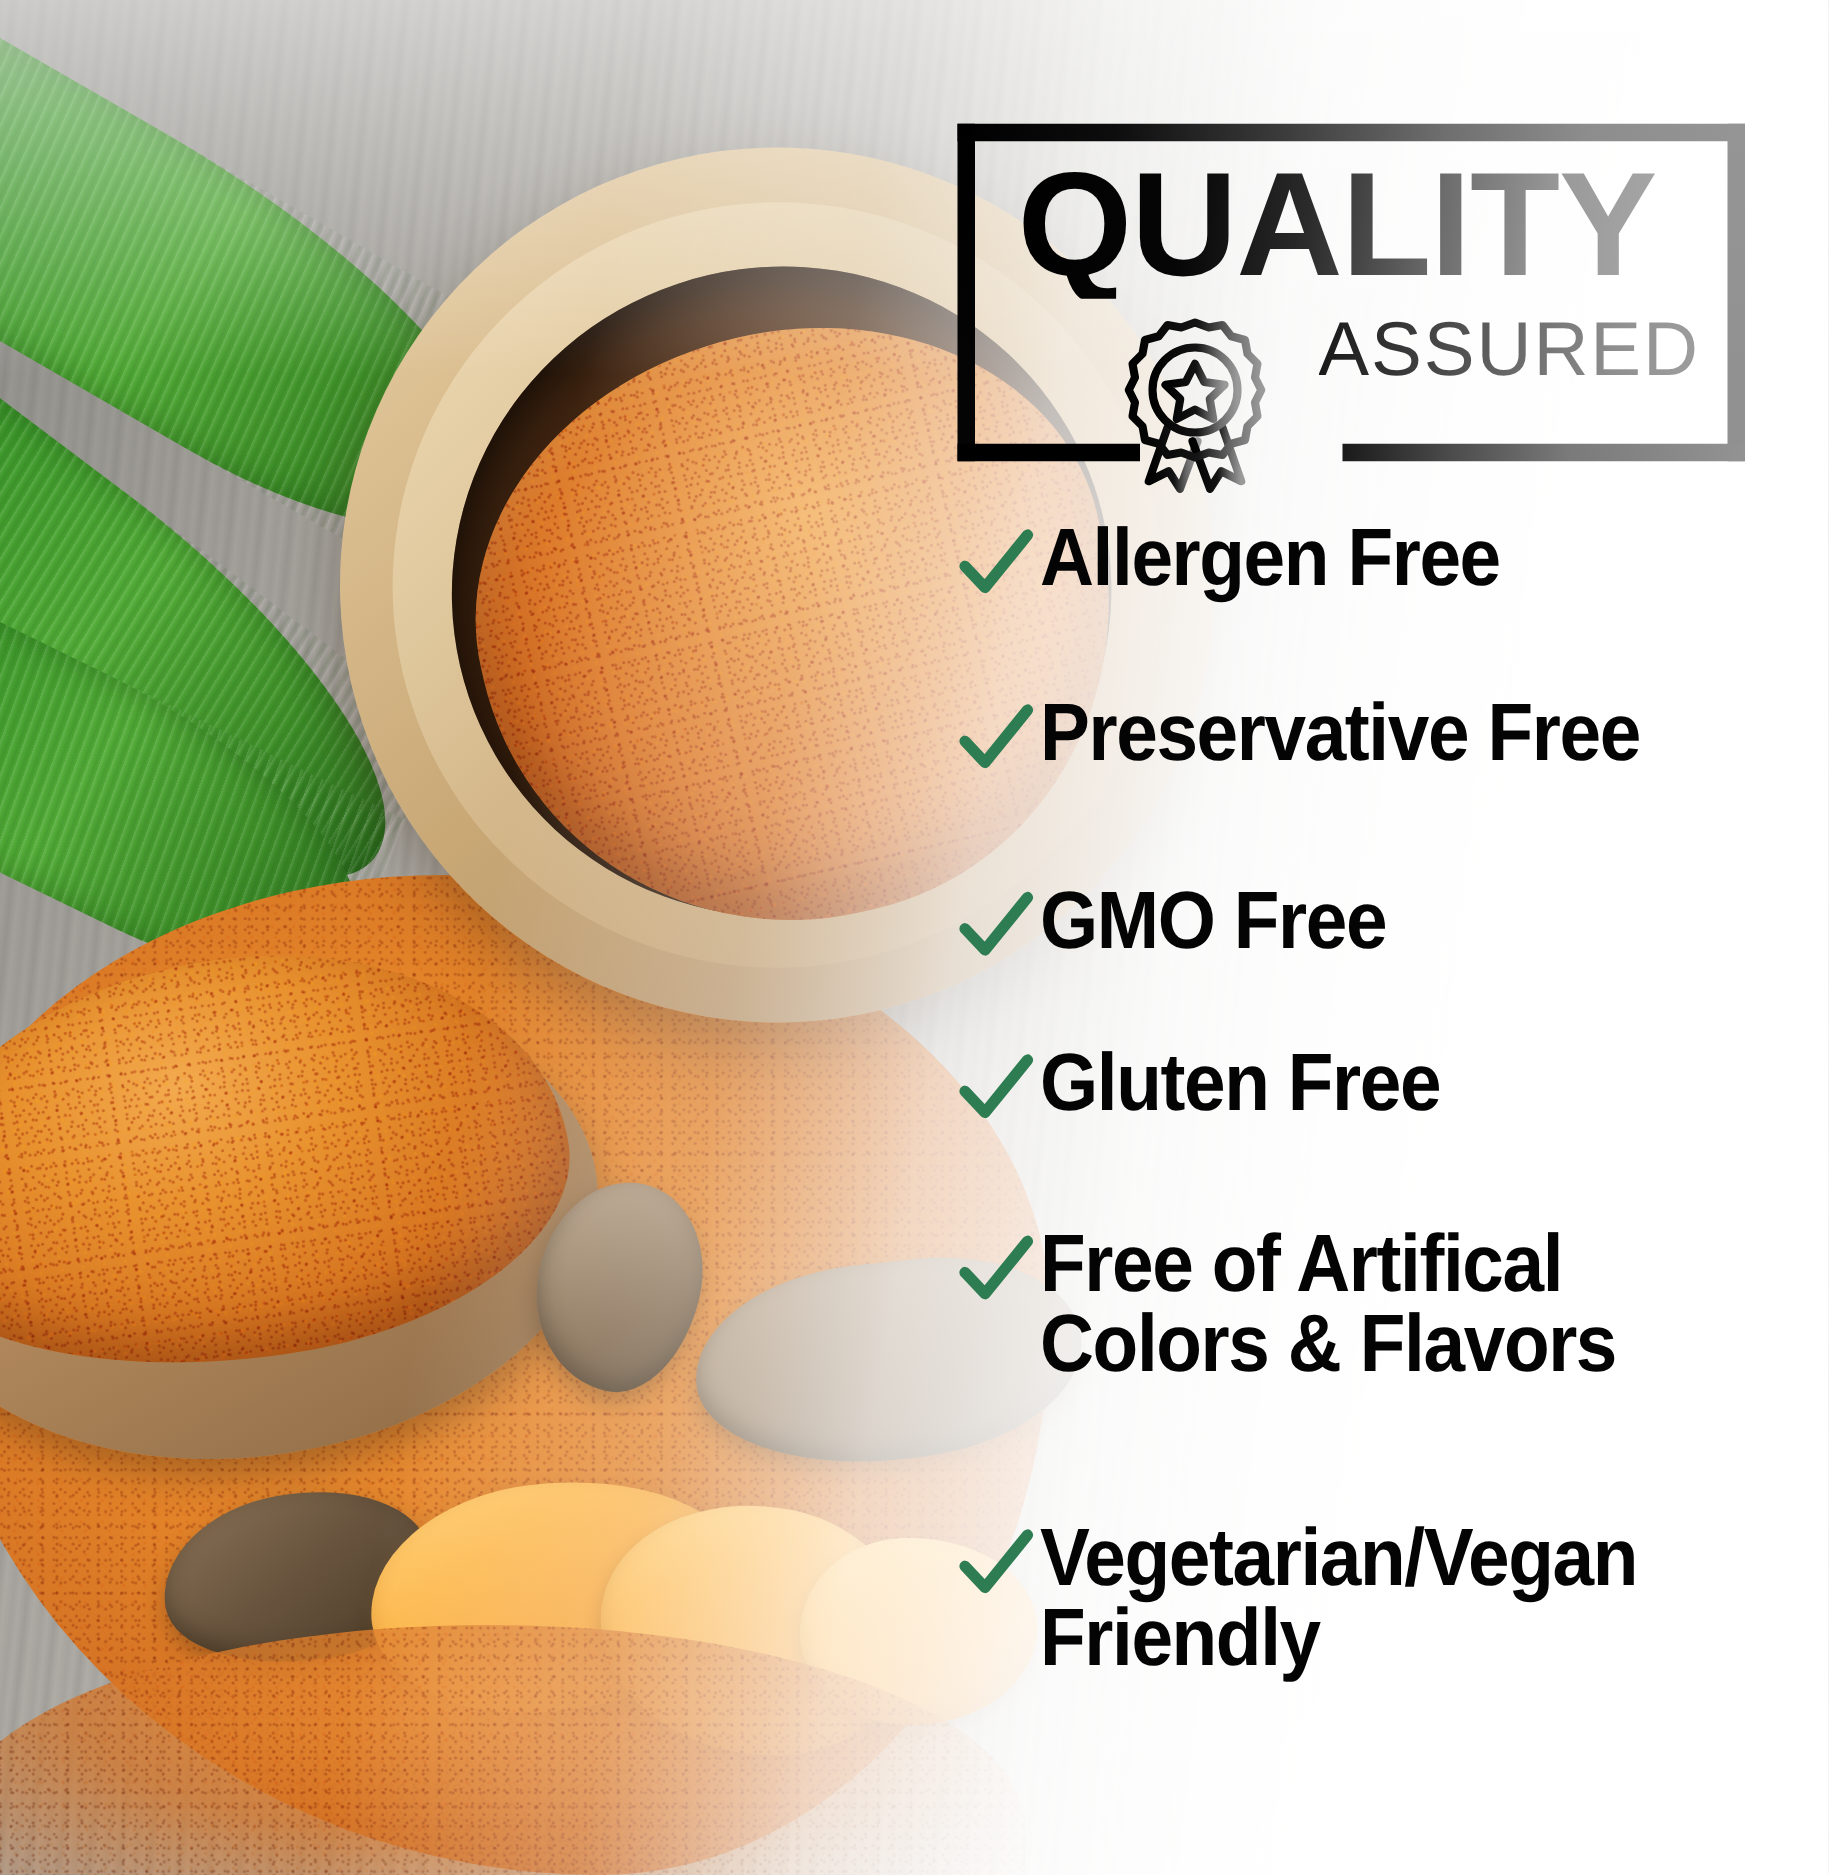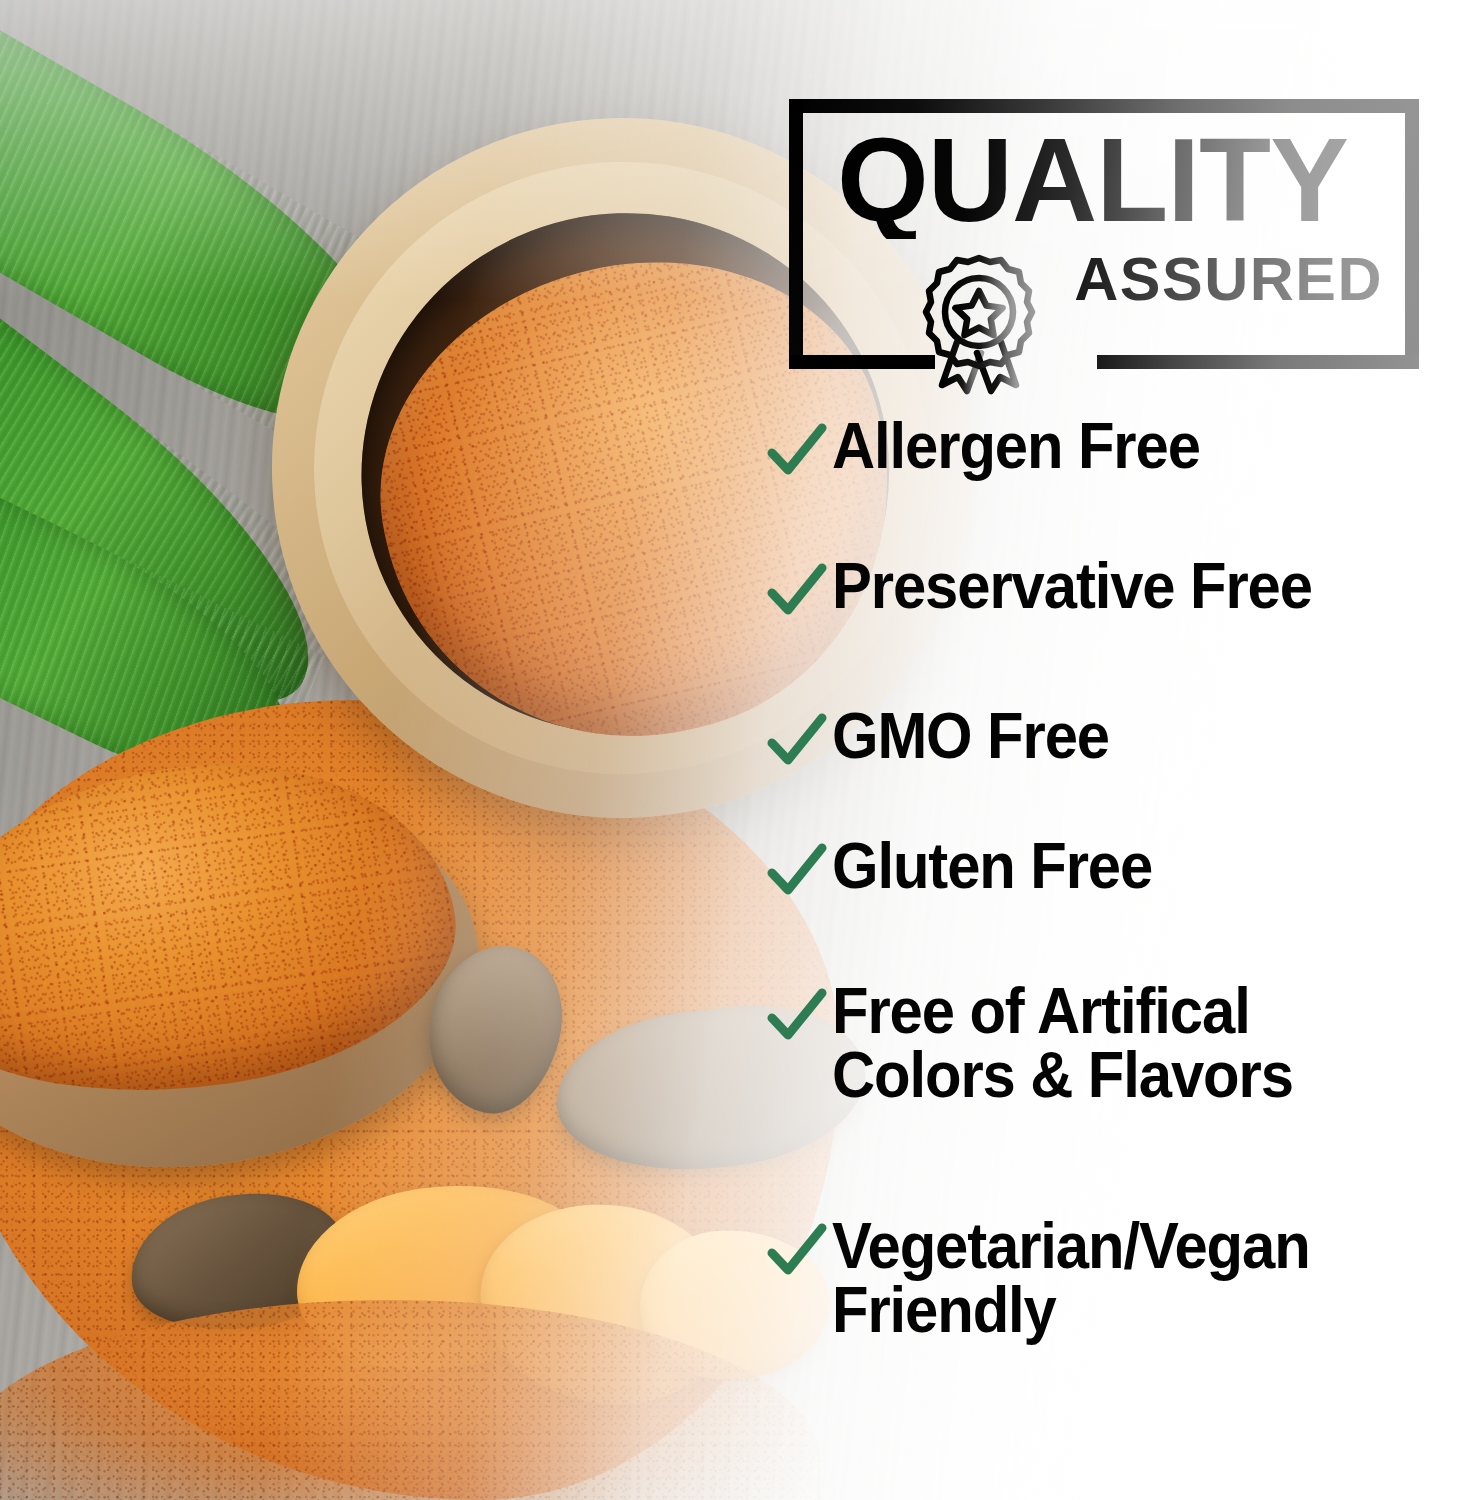--- a/index.html
+++ b/index.html
@@ -238,21 +238,21 @@
     left: -40px; bottom: -30px;
     width: 860px; height: 230px;
     background: radial-gradient(ellipse at 46% 28%, rgba(232,140,52,0.92) 0%, rgba(214,116,36,0.74) 44%, rgba(196,98,28,0.22) 78%, rgba(196,98,28,0) 100%);
     border-radius: 50% 50% 0 0 / 70% 70% 0 0;
   }
 
   
   .badge {
     position: absolute;
     left: 766px; top: 99px;
-    width: 630px; height: 270px; margin-left: 23px;
+    width: 630px; height: 270px;
   }
   .badge-frame {
     position: absolute;
     inset: 0;
   }
   .badge-frame span {
     position: absolute;
     display: block;
   }
   .bf-top {
@@ -288,21 +288,21 @@
     -webkit-background-clip: text;
     background-clip: text;
     color: transparent;
     -webkit-text-fill-color: transparent;
     white-space: nowrap;
   }
   .badge-sub {
     position: absolute;
     right: 36px; top: 150px;
     font-size: 61px;
-    font-weight: 700;
+    font-weight: 400;
     letter-spacing: 1.5px;
     line-height: 1;
     background: linear-gradient(96deg, #161616 0%, #3a3a3a 24%, #6a6a6a 52%, #909090 78%, #9e9e9e 100%);
     -webkit-background-clip: text;
     background-clip: text;
     color: transparent;
     -webkit-text-fill-color: transparent;
     white-space: nowrap;
     text-align: center;
   }

